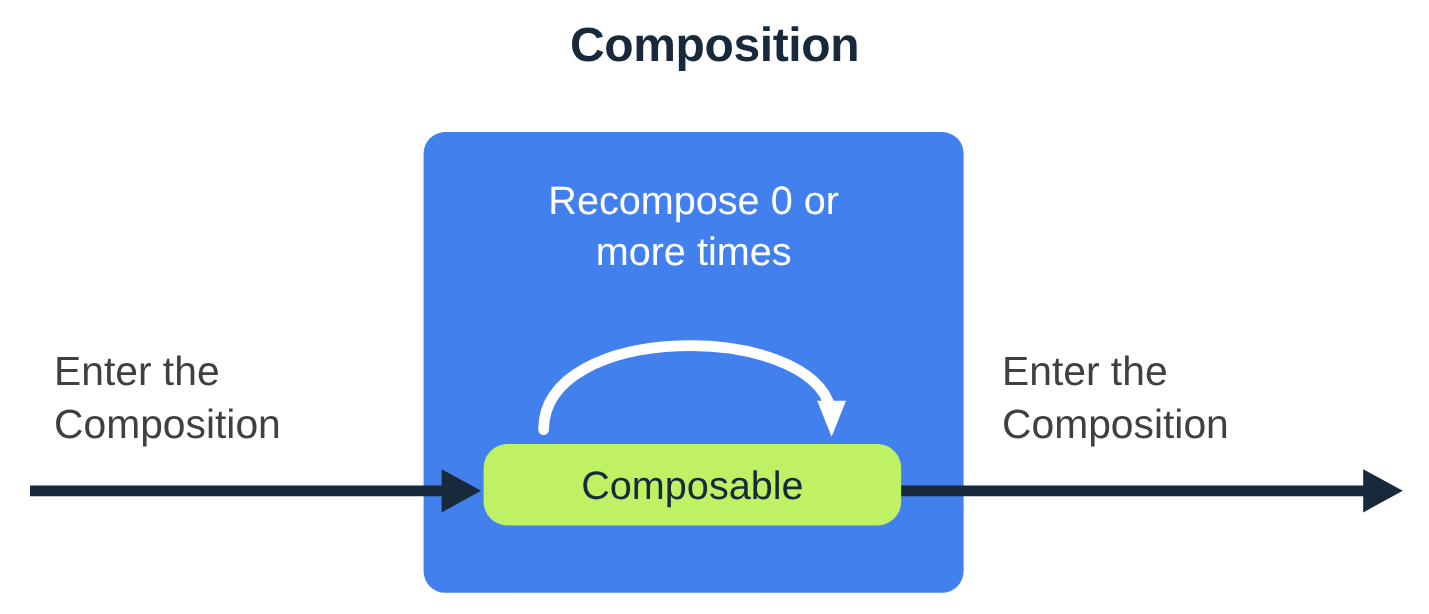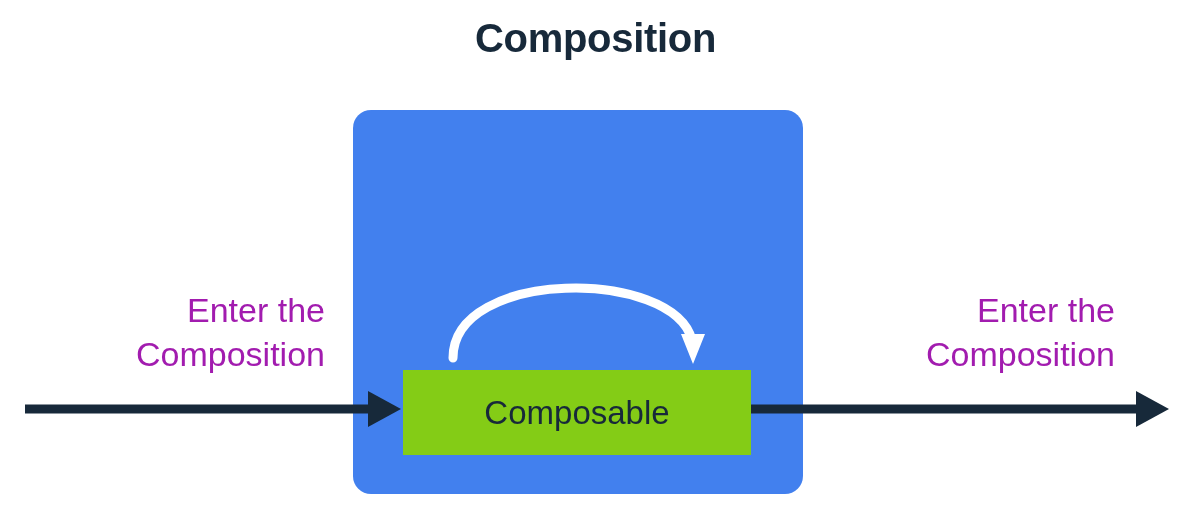--- a/index.html
+++ b/index.html
@@ -71,39 +71,39 @@
     height: 130px;
     overflow: visible;
   }
 
   
   .composable-box {
     position: absolute;
     left: 403px;
     top: 370px;
     width: 348px;
-    height: 85px;
-    background: #84cc16;
-    border-radius: 0;
+    height: 68px;
+    background: #bef264;
+    border-radius: 20px;
     display: flex;
     align-items: center;
     justify-content: center;
   }
   .composable-label {
     color: #17293a;
     font-size: 33px;
     font-weight: 400;
     line-height: 1;
   }
 
   
   .side-label {
     position: absolute;
-    text-align: right;
-    color: #a21caf;
+    text-align: left;
+    color: #404040;
     font-size: 34px;
     line-height: 1.30;
     font-weight: 400;
   }
   .side-label.enter {
     left: 45px;
     top: 288px;
     width: 280px;
   }
   .side-label.leave {
@@ -130,20 +130,24 @@
 </style>
 </head>
 <body>
 
 <div id="diagram">
 
   <div class="title">Composition</div>
 
   <div class="composition-box"></div>
 
+  <div class="recompose-label">
+    <div>Recompose 0 or</div>
+    <div>more times</div>
+  </div>
 
   <svg class="recompose-arrow" viewBox="0 0 300 130">
     <path d="M 23 118 C 23 28, 243 28, 262 100" fill="none" stroke="#ffffff" stroke-width="9" stroke-linecap="round"></path>
     <path d="M 251 94 L 275 94 L 263 124 Z" fill="#ffffff"></path>
   </svg>
 
   <div class="composable-box">
     <span class="composable-label">Composable</span>
   </div>
 

